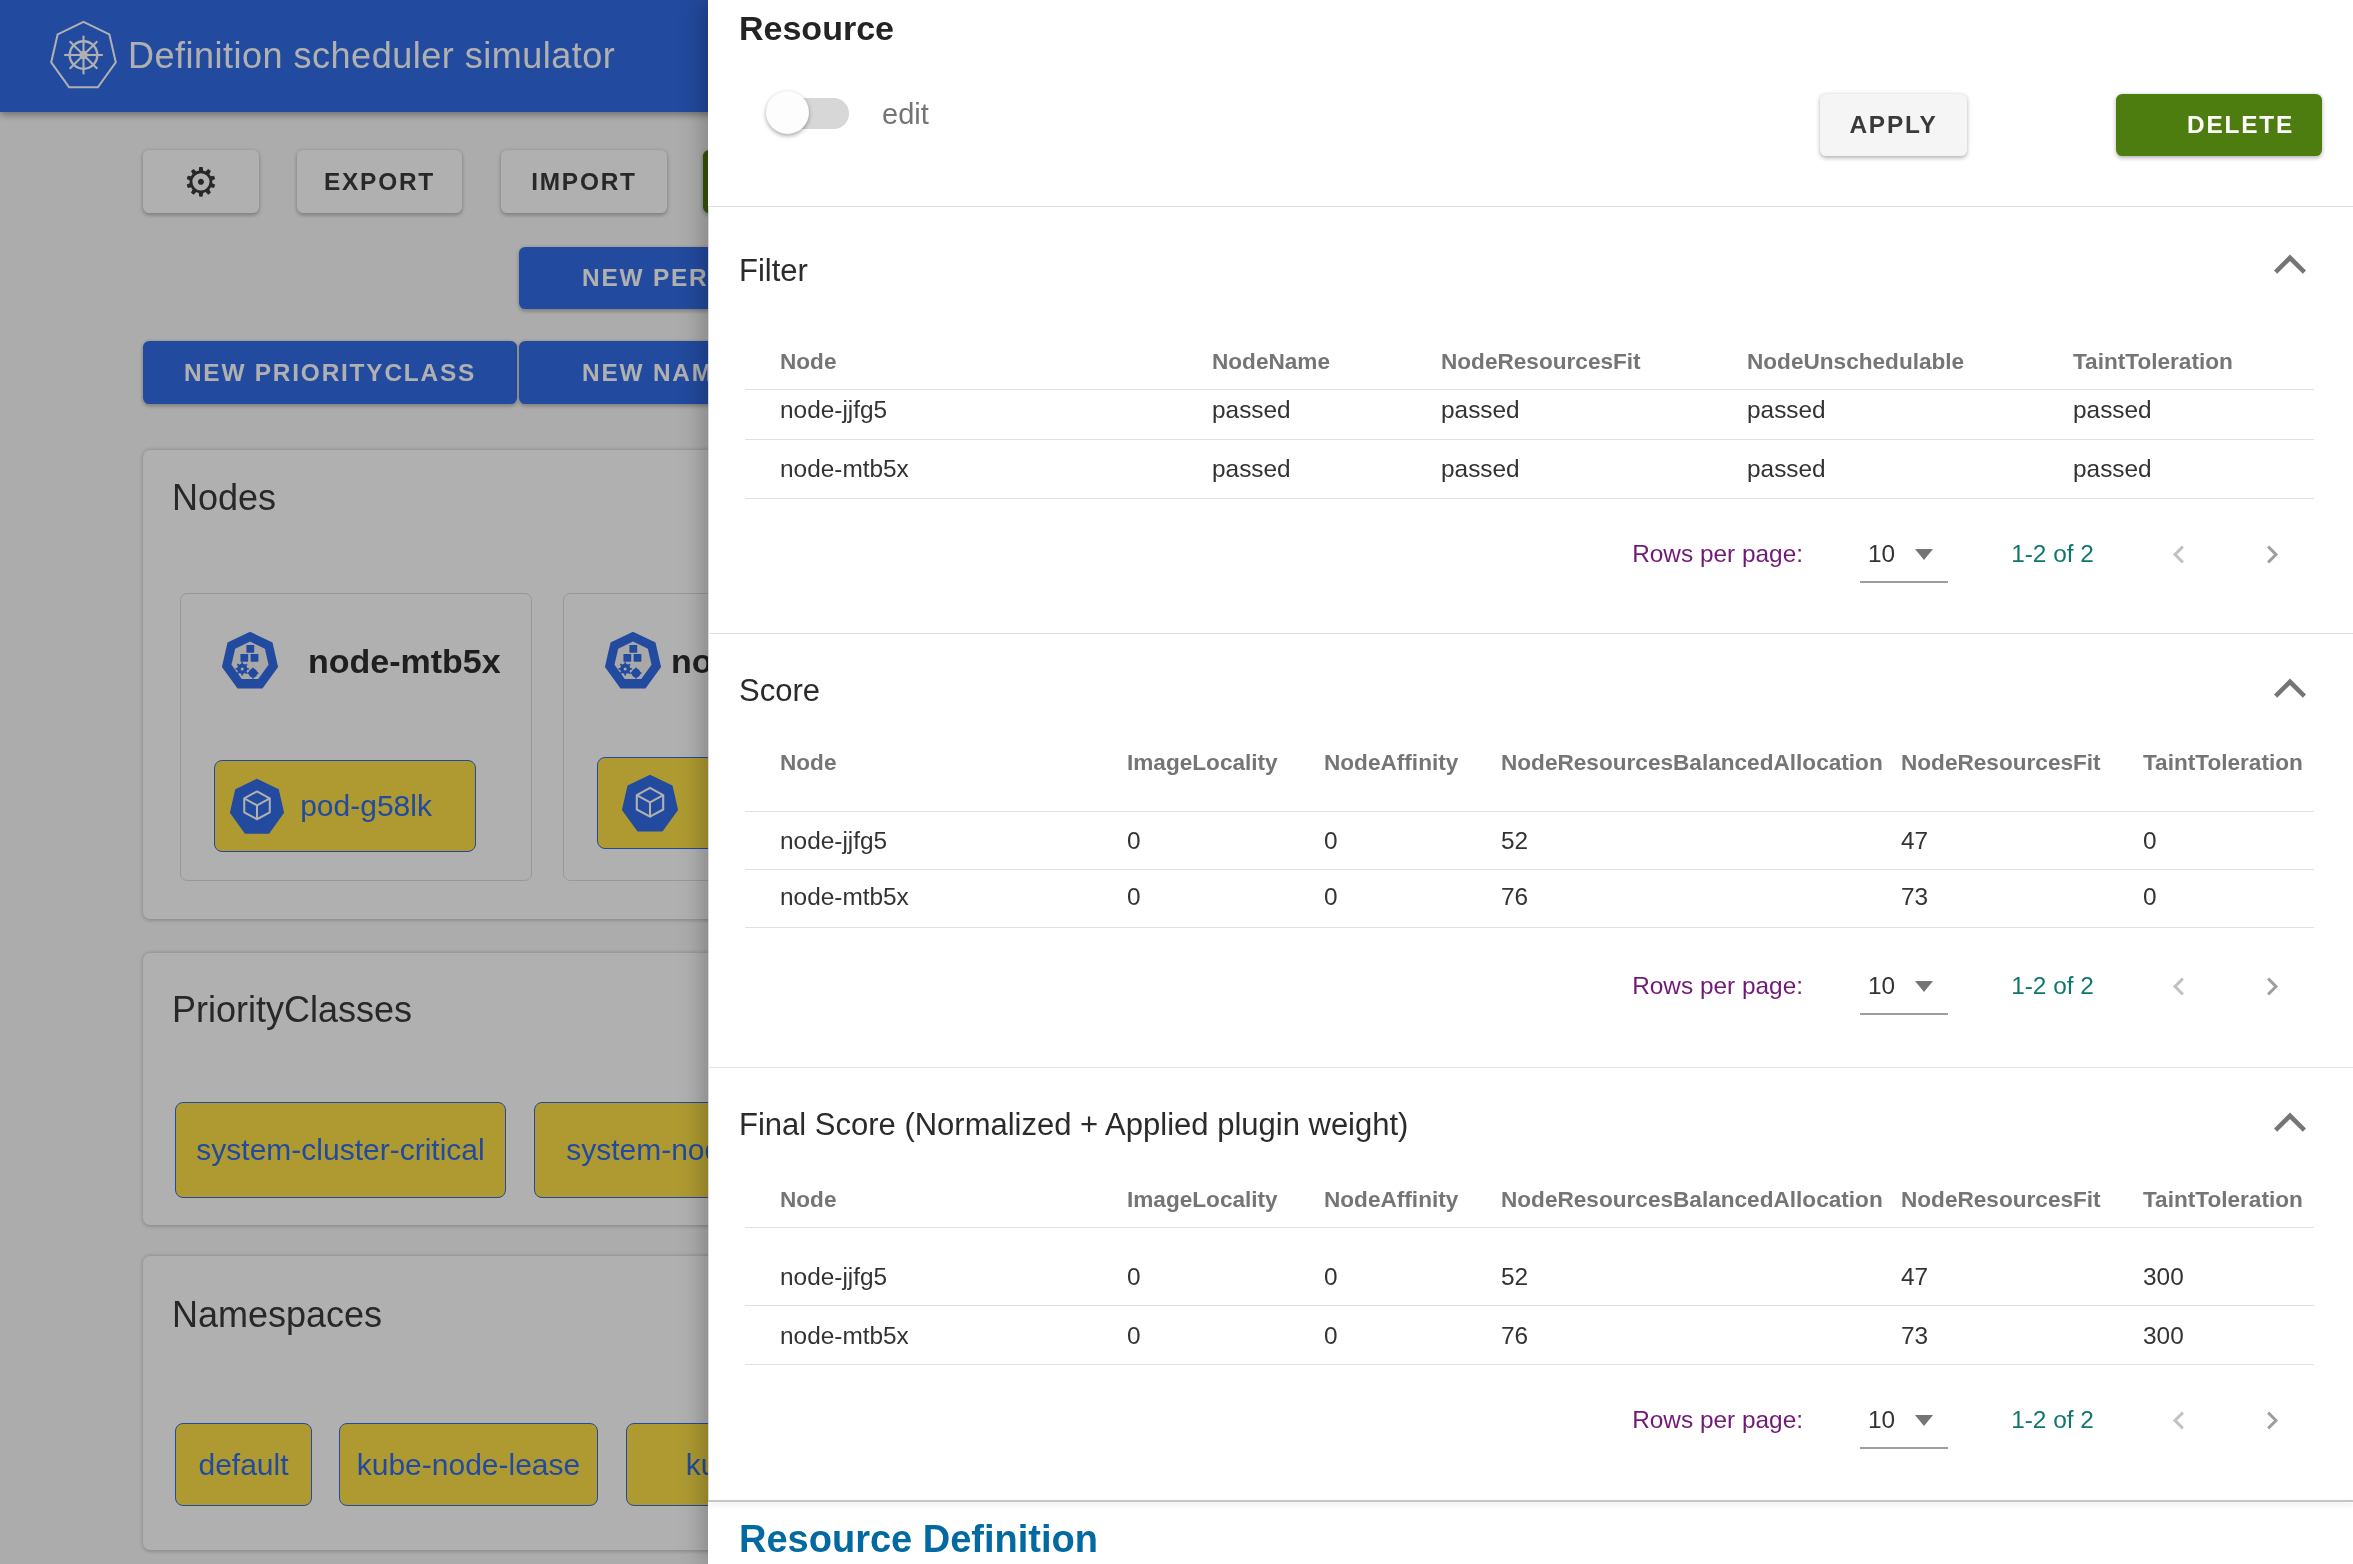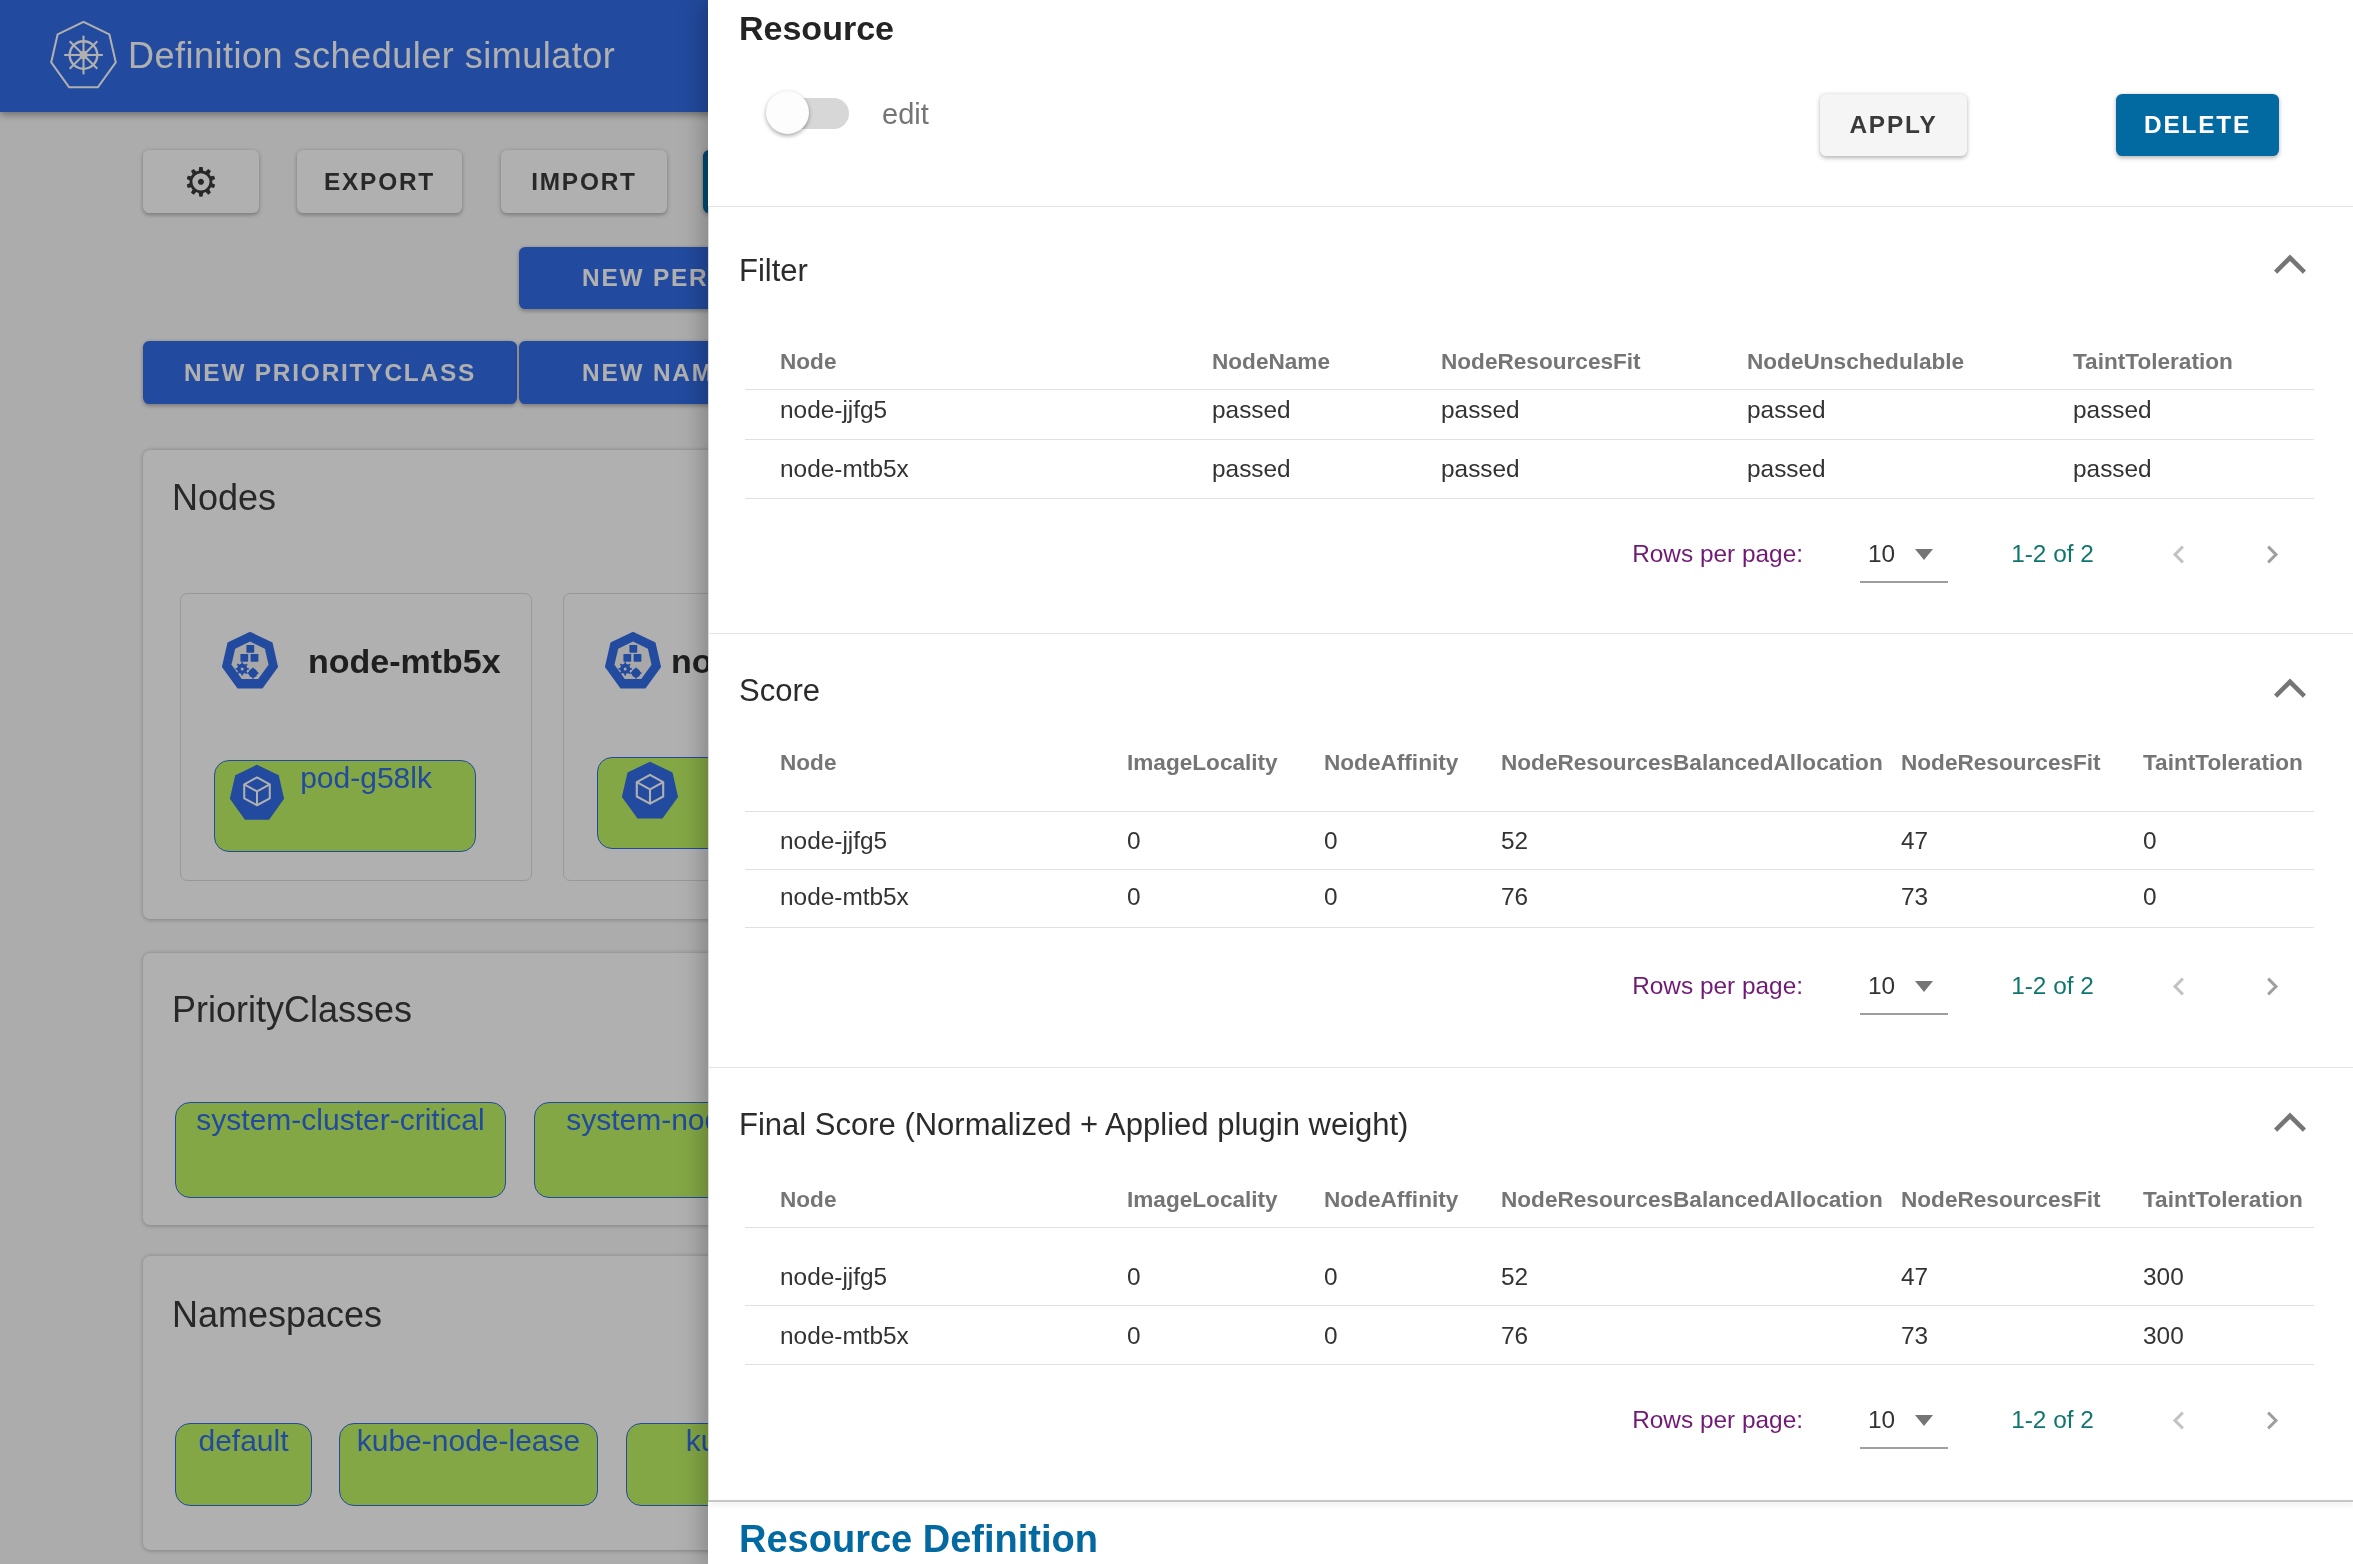--- a/index.html
+++ b/index.html
@@ -5,26 +5,26 @@
   html,body{margin:0;padding:0;background:#888;}
   #screen{position:relative;width:2354px;height:1565px;overflow:hidden;background:#fafafa;
           font-family:"Liberation Sans",sans-serif;-webkit-font-smoothing:antialiased;}
   .abs{position:absolute;}
   
   #appbar{left:0;top:0;width:2354px;height:112px;background:#326CE5;box-shadow:0 2.7px 7.2px rgba(0,0,0,.35);}
   #appbar .title{left:128px;top:0;height:112px;line-height:112px;color:#fff;font-size:36px;letter-spacing:0.5px;}
   .btn{border-radius:6.3px;box-shadow:0 1.8px 4.5px rgba(0,0,0,.3);display:flex;align-items:center;justify-content:center;
        font-size:24.4px;font-weight:bold;letter-spacing:1.8px;color:#3a3a3a;background:#fff;white-space:nowrap;}
   .btn.blue{background:#326CE5;color:#fff;}
-  .btn.red{background:#0369a1;color:#fff;}
+  .btn.red{background:#4d7c0f;color:#fff;padding-left:43px;}
   .card{background:#fff;border-radius:7.2px;box-shadow:0 0.9px 4.5px rgba(0,0,0,.25);}
   .card-title{font-size:36px;font-weight:500;color:#3a3a3a;}
   .nodecard{border:0.9px solid #dcdcdc;border-radius:7.2px;background:#fff;}
   .nodename{font-size:34px;font-weight:600;color:#2e2e2e;white-space:nowrap;}
-  .chip{border:1.8px solid #326CE5;border-radius:15px;color:#326CE5;font-size:30px;display:flex;white-space:nowrap;background:#bef264;}
+  .chip{border:1.8px solid #326CE5;border-radius:8px;color:#326CE5;font-size:30px;display:flex;align-items:center;white-space:nowrap;background:#fde047;}
   .chip.thin{border-width:1.4px;justify-content:center;}
   
   #scrim{left:0;top:0;width:2354px;height:1565px;background:rgba(0,0,0,0.31);}
   #drawer{left:708px;top:0;width:1645px;height:1565px;background:#fff;box-shadow:-5.4px 0 22px rgba(0,0,0,.25);overflow:hidden;}
   .dheading{font-size:31px;color:#2b2b2b;height:40px;line-height:40px;}
   .hr{left:0;width:1645px;height:0.9px;background:#e3e3e3;}
   .tline{left:37px;width:1569px;height:0.9px;background:#e0e0e0;}
   .th{position:absolute;height:40px;line-height:40px;font-size:22.6px;font-weight:bold;color:#757575;white-space:nowrap;}
   .td{position:absolute;height:40px;line-height:40px;font-size:24.4px;color:#333;white-space:nowrap;}
   .pgwrap{left:0;width:1645px;height:65px;}

